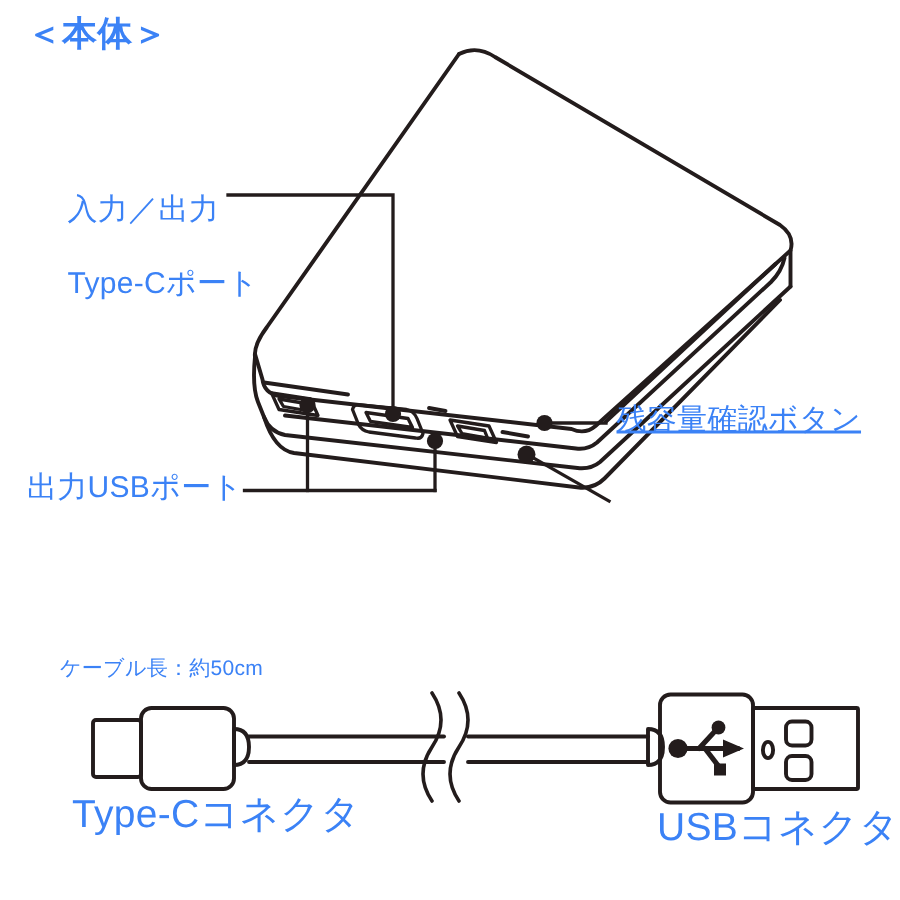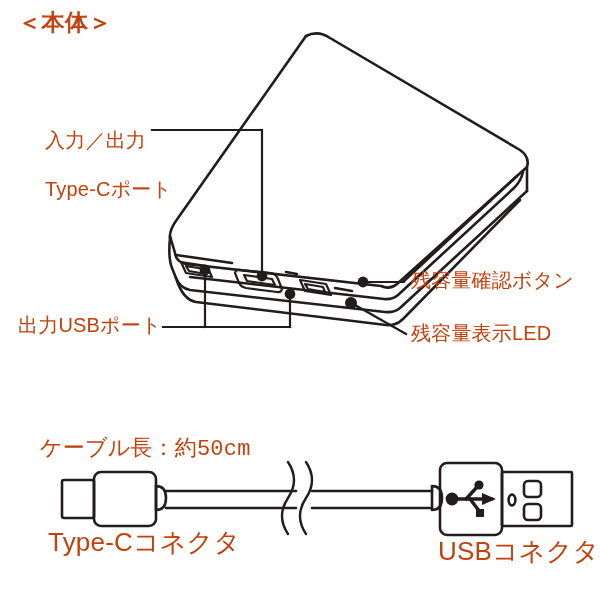--- a/index.html
+++ b/index.html
@@ -27,38 +27,37 @@
     position: absolute;
     left: 0;
     top: 0;
     width: 600px;
     height: 600px;
   }
   .txt {
     position: absolute;
     white-space: pre;
     line-height: 1.12;
-    color: #c2410c;
+    color: #3b82f6;
   }
   .heading {
     font-size: 23px;
     font-weight: bold;
     letter-spacing: 0.5px;
   }
   .callout {
     font-size: 20px;
     letter-spacing: 0.2px;
   }
   .callout.two-line {
     line-height: 1.22;
   }
   .sub-note {
-    font-size: 22px;
+    font-size: 14px;
     letter-spacing: 0.2px;
-    font-family: Liberation Mono, monospace;
   }
   .conn-label {
     font-size: 26px;
     letter-spacing: 0.2px;
   }
   .footnote {
     font-size: 19px;
     letter-spacing: -0.2px;
   }
 </style>
@@ -170,23 +169,22 @@
 
   <div class="txt heading" style="left:18px; top:10px;">＜本体＞</div>
 
   <div class="txt callout two-line" style="left:22px; top:104px;">
     <span>入力／出力</span><br>
     <span>Type-Cポート</span>
   </div>
 
   <div class="txt callout" style="left:18px; top:314px;">出力USBポート</div>
 
-  <div class="txt callout" style="left:411px; top:269px;">残容量確認ボタン</div>
+  <div class="txt callout" style="left:411px; top:269px;text-decoration:underline;">残容量確認ボタン</div>
 
-  <div class="txt callout" style="left:411px; top:322px;">残容量表示LED</div>
 
 
   <div class="txt sub-note" style="left:40px; top:438px;">ケーブル長：約50cm</div>
 
   <div class="txt conn-label" style="left:48px; top:528px;">Type-Cコネクタ</div>
 
   <div class="txt conn-label" style="left:438px; top:537px;">USBコネクタ</div>
 
 
 </div>

